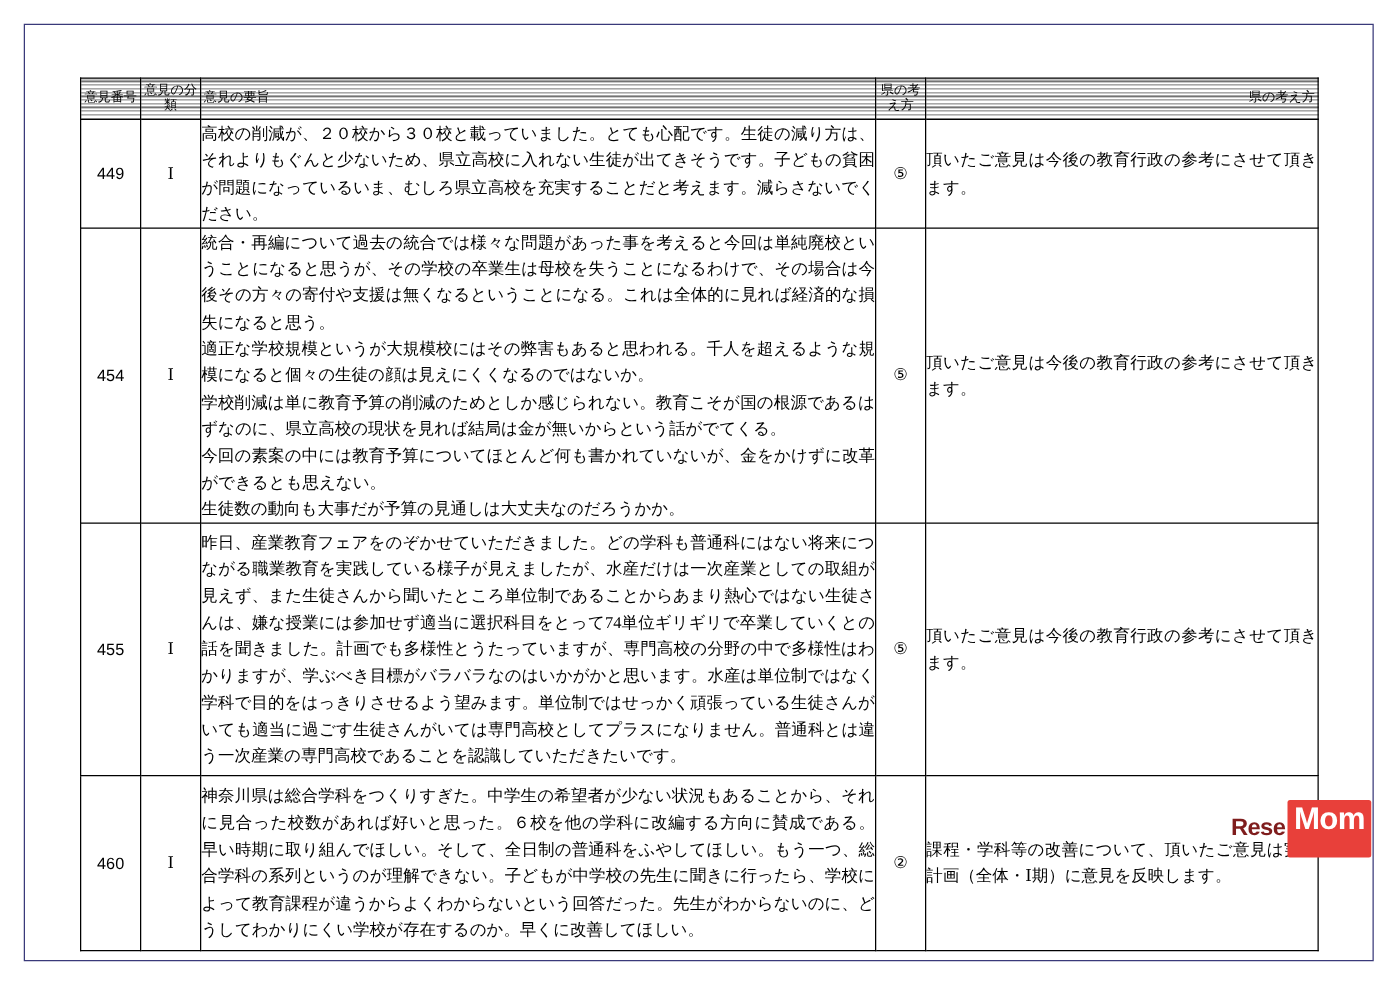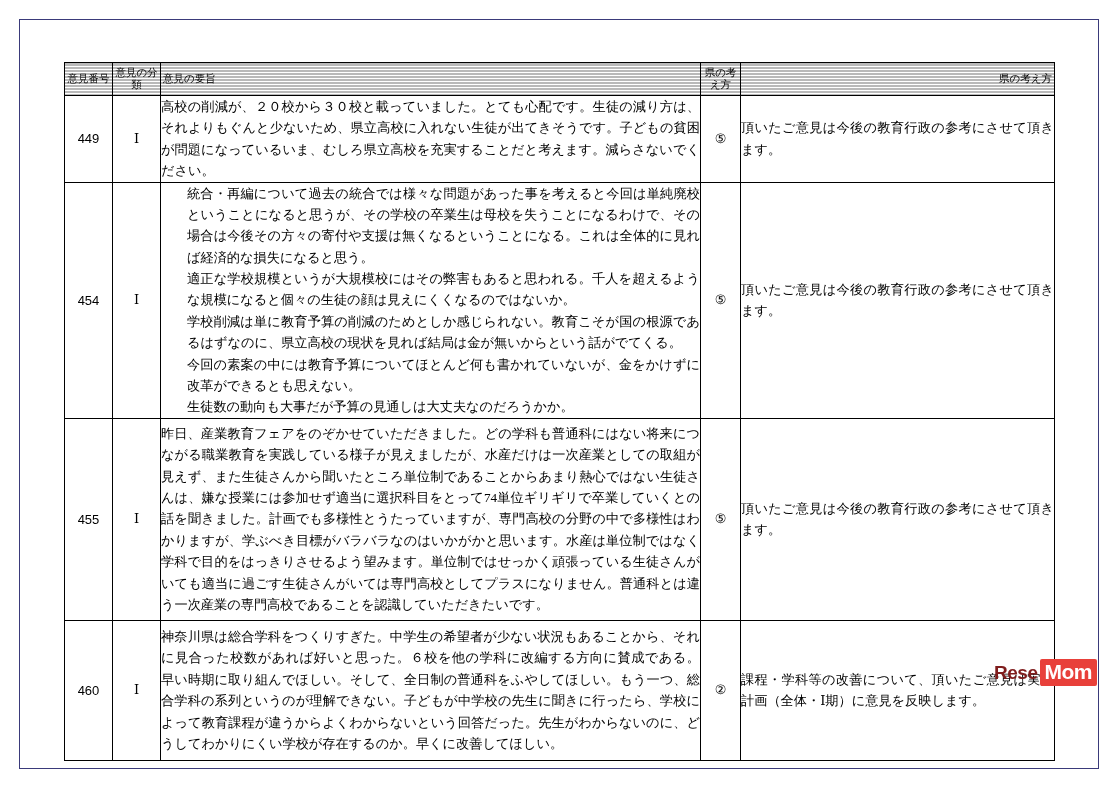--- a/index.html
+++ b/index.html
@@ -99,25 +99,25 @@
     align-items: center;
     font-family: "Liberation Sans", sans-serif;
   }
   .logo .rese {
     font-size: 19px;
     font-weight: bold;
     color: #7f1d1d;
     letter-spacing: -0.5px;
   }
   .logo .mom {
-    font-size: 21px;
+    font-size: 25px;
     font-weight: bold;
     color: #ffffff;
     background: #e8403a;
-    padding: 1px 5px 2px 5px;
+    padding: 1px 5px 16px 5px;
     margin-left: 2px;
     border-radius: 2px;
     letter-spacing: -0.5px;
   }
 </style>
 </head>
 <body>
 
 <div class="page">
   <div class="page-border"></div>
@@ -143,21 +143,21 @@
       <tr style="height:86px;">
         <td class="num">449</td>
         <td class="cat">Ⅰ</td>
         <td class="body">高校の削減が、２０校から３０校と載っていました。とても心配です。生徒の減り方は、それよりもぐんと少ないため、県立高校に入れない生徒が出てきそうです。子どもの貧困が問題になっているいま、むしろ県立高校を充実することだと考えます。減らさないでください。</td>
         <td class="refl">⑤</td>
         <td class="think">頂いたご意見は今後の教育行政の参考にさせて頂きます。</td>
       </tr>
       <tr style="height:206px;">
         <td class="num">454</td>
         <td class="cat">Ⅰ</td>
-        <td class="body" style="white-space:pre-line;padding-left:26px;">統合・再編について過去の統合では様々な問題があった事を考えると今回は単純廃校ということになると思うが、その学校の卒業生は母校を失うことになるわけで、その場合は今後その方々の寄付や支援は無くなるということになる。これは全体的に見れば経済的な損失になると思う。
+        <td class="body" style="white-space:pre-line;">統合・再編について過去の統合では様々な問題があった事を考えると今回は単純廃校ということになると思うが、その学校の卒業生は母校を失うことになるわけで、その場合は今後その方々の寄付や支援は無くなるということになる。これは全体的に見れば経済的な損失になると思う。
 適正な学校規模というが大規模校にはその弊害もあると思われる。千人を超えるような規模になると個々の生徒の顔は見えにくくなるのではないか。
 学校削減は単に教育予算の削減のためとしか感じられない。教育こそが国の根源であるはずなのに、県立高校の現状を見れば結局は金が無いからという話がでてくる。
 今回の素案の中には教育予算についてほとんど何も書かれていないが、金をかけずに改革ができるとも思えない。
 生徒数の動向も大事だが予算の見通しは大丈夫なのだろうかか。</td>
         <td class="refl">⑤</td>
         <td class="think">頂いたご意見は今後の教育行政の参考にさせて頂きます。</td>
       </tr>
       <tr style="height:202px;">
         <td class="num">455</td>
         <td class="cat">Ⅰ</td>

